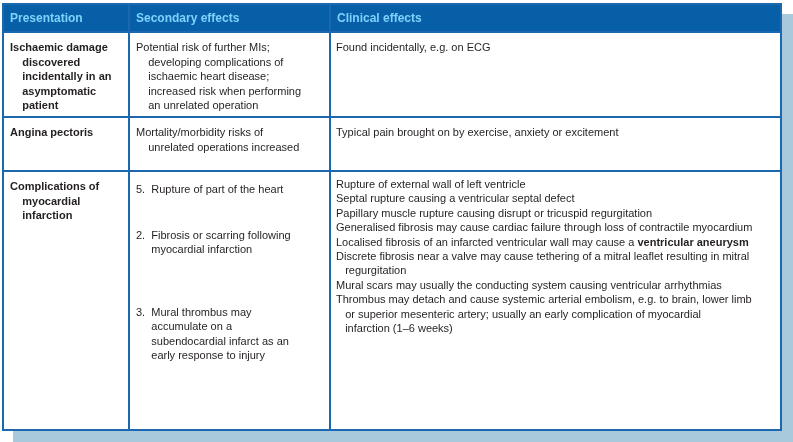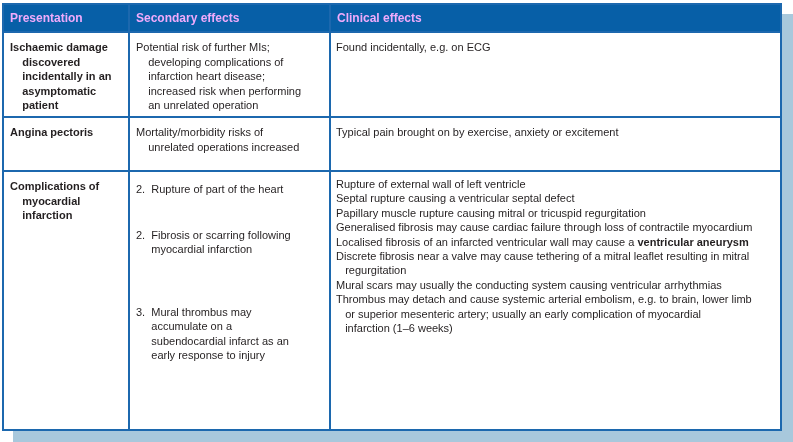--- a/index.html
+++ b/index.html
@@ -26,21 +26,21 @@
     border: 2px solid #1c68ae;
     vertical-align: top;
     text-align: left;
   }
   table.effects { border: 2px solid #4c7cb0; }
 
   th.hdr {
     background: #075fa7;
     border-color: #3a72ab;
     border-bottom-color: #1c68ae;
-    color: #f0abfc;
+    color: #7dd3fc;
     font-size: 12px;
     font-weight: bold;
     padding: 6px 4px 6px 6px;
     height: 27px;
   }
 
   td { font-size: 11px; line-height: 14.5px; border-radius: 13px; }
 
   .pre { white-space: pre-wrap; }
 
@@ -86,51 +86,51 @@
     </tr>
 
     <tr class="r1">
       <td class="pres pre">Ischaemic damage
     discovered
     incidentally in an
     asymptomatic
     patient</td>
       <td class="sec pre">Potential risk of further MIs;
     developing complications of
-    infarction heart disease;
+    ischaemic heart disease;
     increased risk when performing
     an unrelated operation</td>
       <td class="clin pre">Found incidentally, e.g. on ECG</td>
     </tr>
 
 
     <tr class="r3">
       <td class="pres pre">Angina pectoris</td>
       <td class="sec pre">Mortality/morbidity risks of
     unrelated operations increased</td>
       <td class="clin pre">Typical pain brought on by exercise, anxiety or excitement</td>
     </tr>
 
     <tr class="r4">
       <td class="pres pre">Complications of
     myocardial
     infarction</td>
       <td class="sec sec4">
-        <div class="sec-item i1">2.  Rupture of part of the heart</div>
+        <div class="sec-item i1">5.  Rupture of part of the heart</div>
         <div class="sec-item i2">2.  Fibrosis or scarring following
      myocardial infarction</div>
         <div class="sec-item i3">3.  Mural thrombus may
      accumulate on a
      subendocardial infarct as an
      early response to injury</div>
       </td>
       <td class="clin clin4">
         <div class="clin-line">Rupture of external wall of left ventricle</div>
         <div class="clin-line">Septal rupture causing a ventricular septal defect</div>
-        <div class="clin-line">Papillary muscle rupture causing mitral or tricuspid regurgitation</div>
+        <div class="clin-line">Papillary muscle rupture causing disrupt or tricuspid regurgitation</div>
         <div class="clin-line">Generalised fibrosis may cause cardiac failure through loss of contractile myocardium</div>
         <div class="clin-line"><span>Localised fibrosis of an infarcted ventricular wall may cause a </span><b>ventricular aneurysm</b></div>
         <div class="clin-line">Discrete fibrosis near a valve may cause tethering of a mitral leaflet resulting in mitral
    regurgitation</div>
         <div class="clin-line">Mural scars may usually the conducting system causing ventricular arrhythmias</div>
         <div class="clin-line">Thrombus may detach and cause systemic arterial embolism, e.g. to brain, lower limb
    or superior mesenteric artery; usually an early complication of myocardial
    infarction (1–6 weeks)</div>
       </td>
     </tr>

